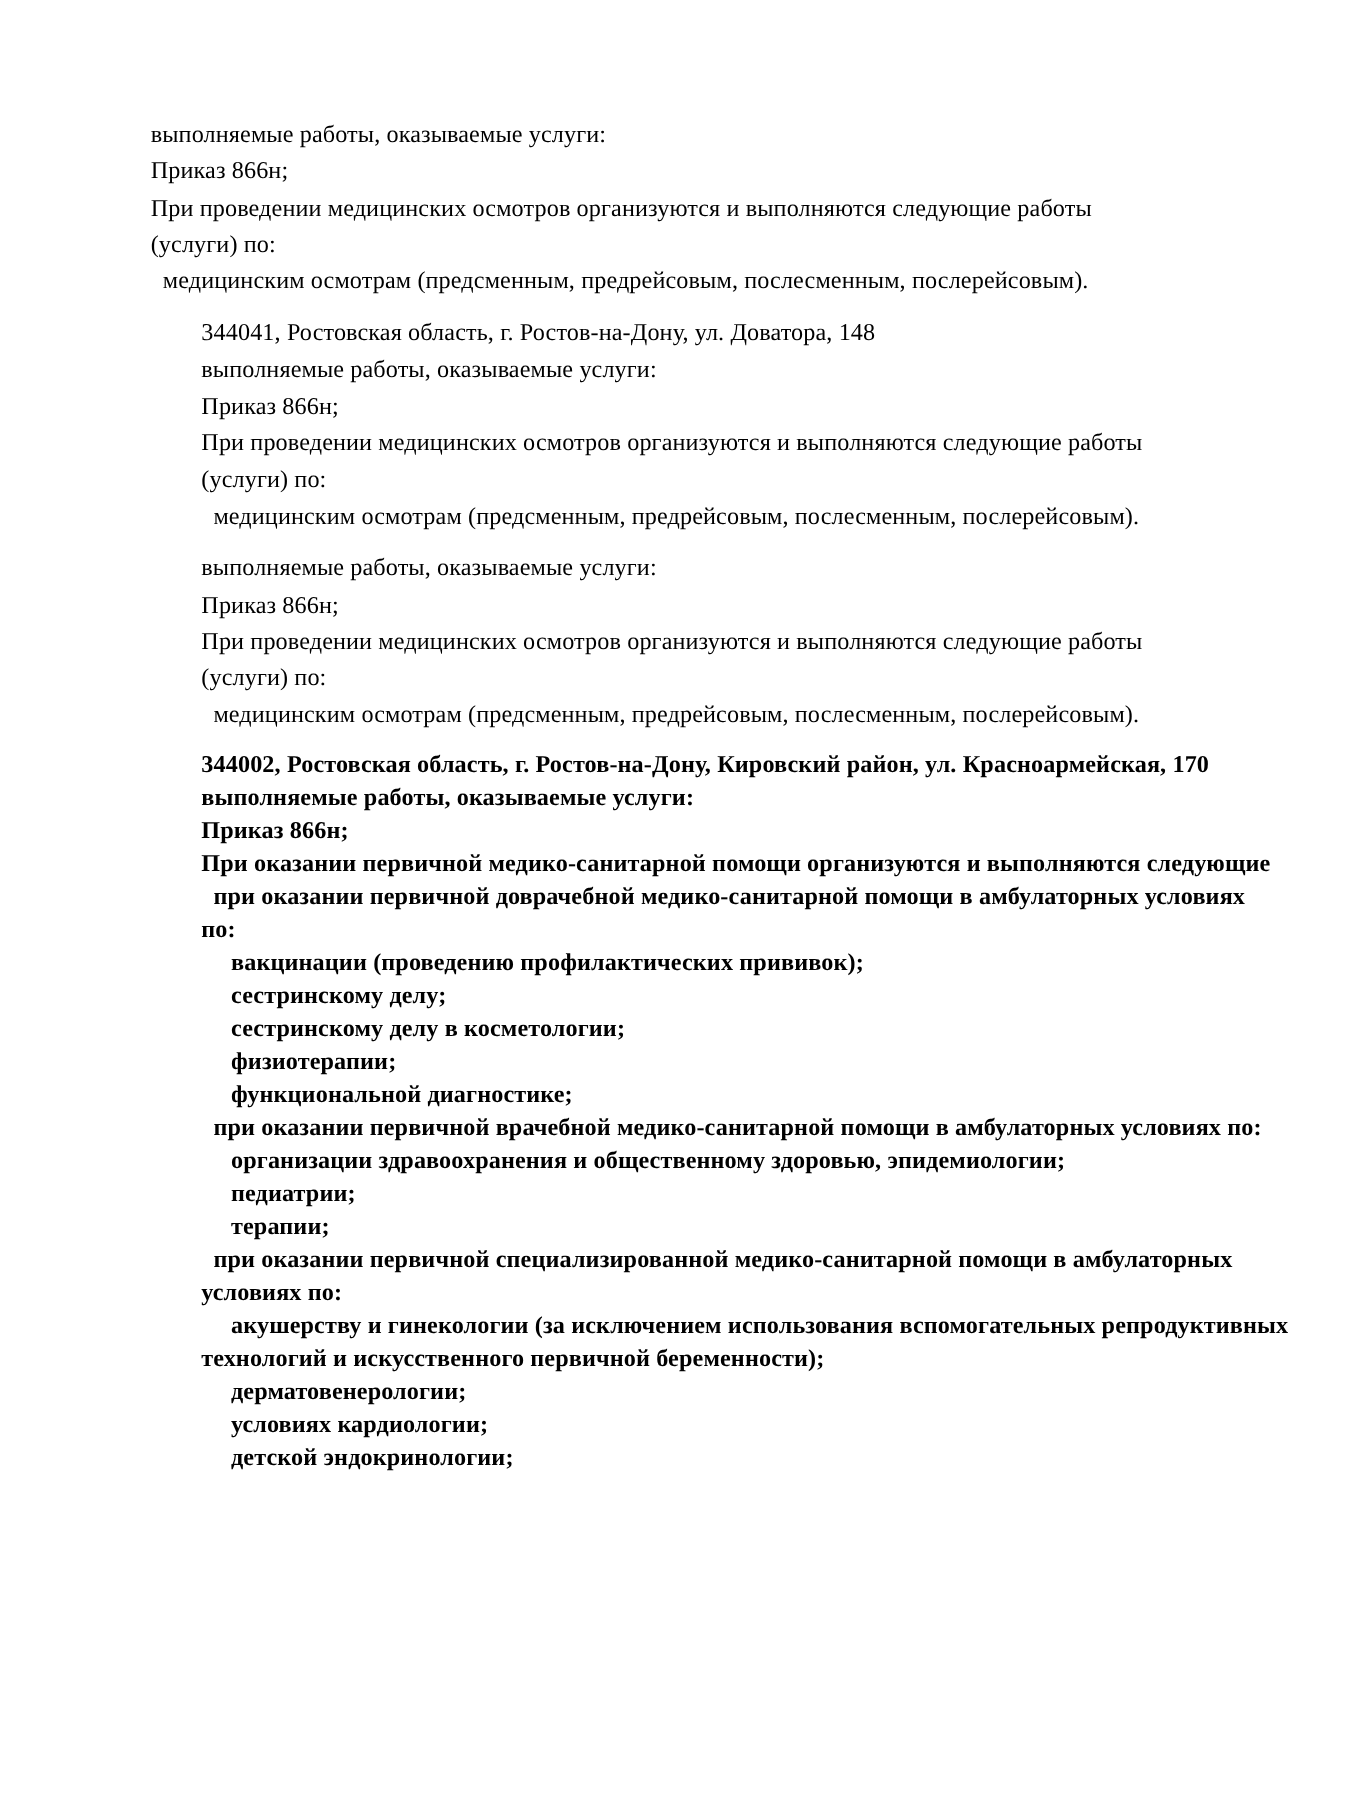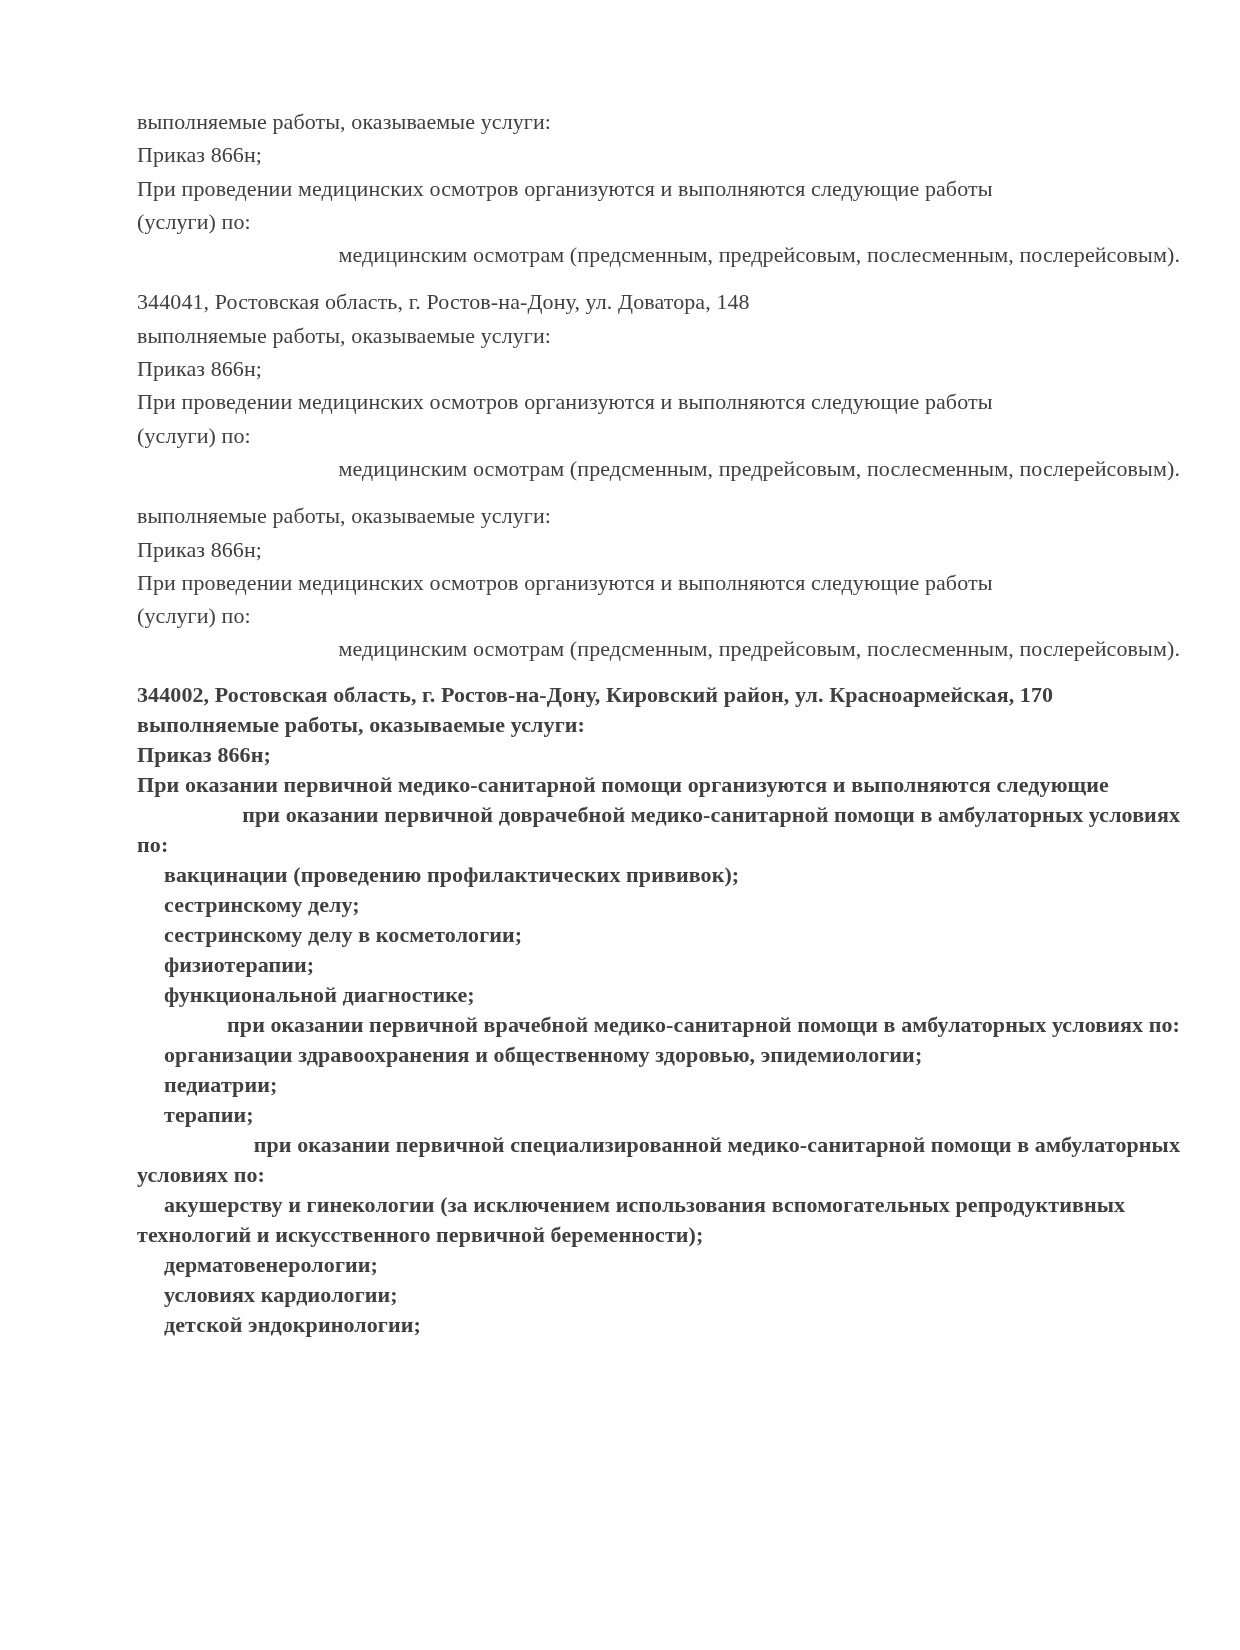--- a/index.html
+++ b/index.html
@@ -8,36 +8,36 @@
     width: 1240px;
     height: 1650px;
     background: #ffffff;
     overflow: hidden;
   }
   main.page {
     position: relative;
     width: 1240px;
     height: 1650px;
     background: #ffffff;
-    color: #404040;
+    color: #000000;
     font-family: "Liberation Serif", "DejaVu Serif", serif;
     font-size: 22px;
     box-sizing: border-box;
     padding: 105px 60px 0 137px;
   }
   .block { margin: 0; padding: 0; }
-  .block + .block { margin-top: 14px; }
+  .block + .block { margin-top: 14px; margin-left: 46px; }
   .block .line {
     line-height: 33.3px;
     white-space: pre;
     letter-spacing: 0.1px;
   }
   .block.compact .line { line-height: 30px; font-weight: bold; }
   .i0 { padding-left: 0; }
-  .i1 { padding-left: 11px; text-align: right; }
+  .i1 { padding-left: 11px; }
   .i2 { padding-left: 27px; }
 </style>
 </head>
 <body>
 
 <main class="page">
   <div id="doc">
       <section class="block">
         <div class="line i0">выполняемые работы, оказываемые услуги:</div>
         <div class="line i0">Приказ 866н;</div>

